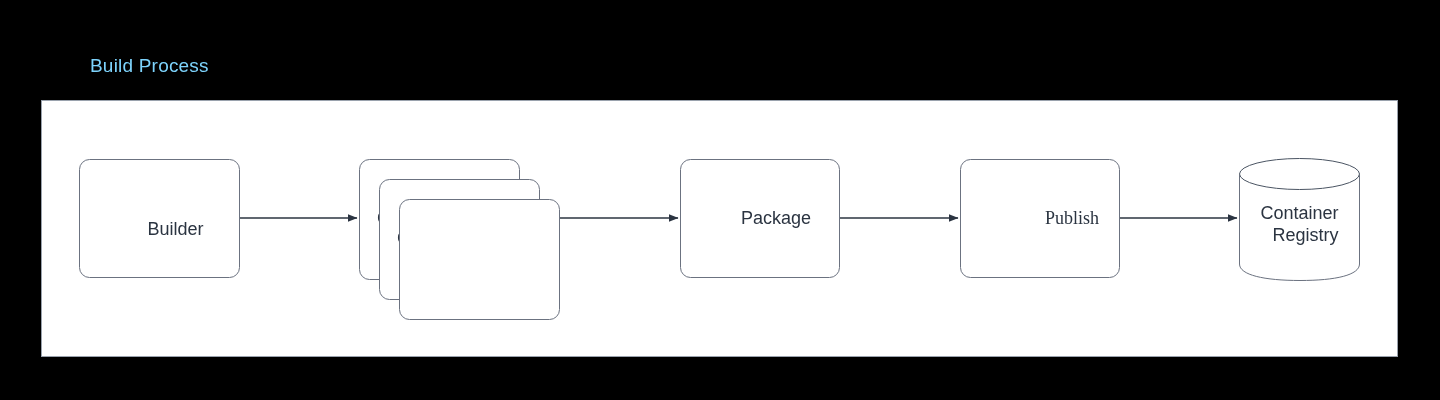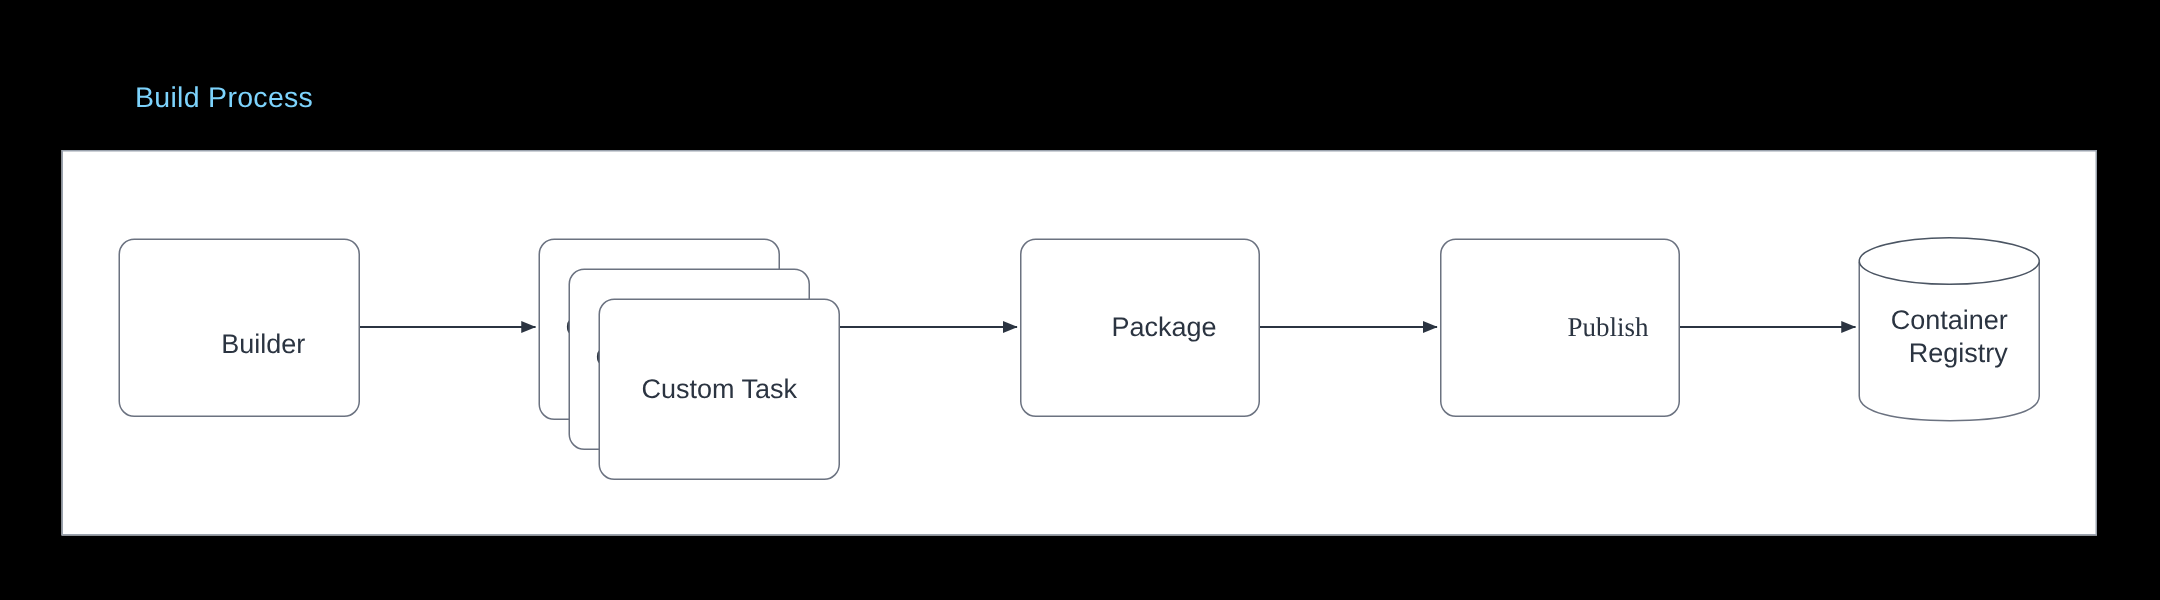--- a/index.html
+++ b/index.html
@@ -104,21 +104,20 @@
       <path d="M1239.5,175 L1239.5,264
                C1239.5,275 1264,280.5 1300,280.5
                C1336,280.5 1359.5,275 1359.5,264
                L1359.5,175 Z" fill="#ffffff" stroke="#6b7280" stroke-width="1"></path>
       <ellipse cx="1299.5" cy="174" rx="60" ry="15.5" fill="#ffffff" stroke="#4b5563" stroke-width="1"></ellipse>
     </g>
   </svg>
 
   <div class="node-label" style="left:79px; top:159px; width:193px; height:119px;margin-top:11px;">Builder</div>
 
-  <div class="node-label" style="left:399px; top:199px; width:161px; height:120px;">Custom Task</div>
 
   <div class="node-label" style="left:680px; top:159px; width:192px; height:119px;">Package</div>
 
   <div class="node-label" style="left:980px; top:159px; width:184px; height:119px;font-family:Liberation Serif, serif;">Publish</div>
 
   <div class="node-label" style="left:1239px; top:174px; width:121px; height:100px;text-align:right;">Container
 Registry</div>
 
 </div>
 

